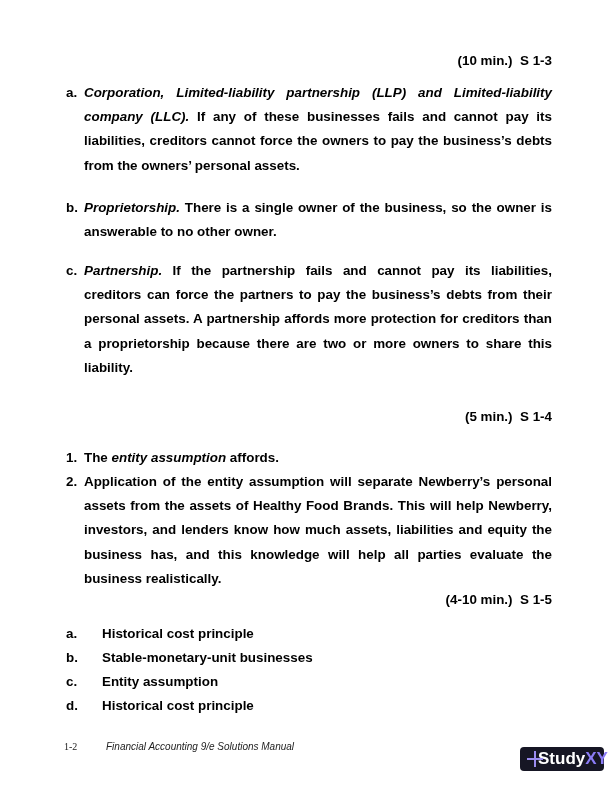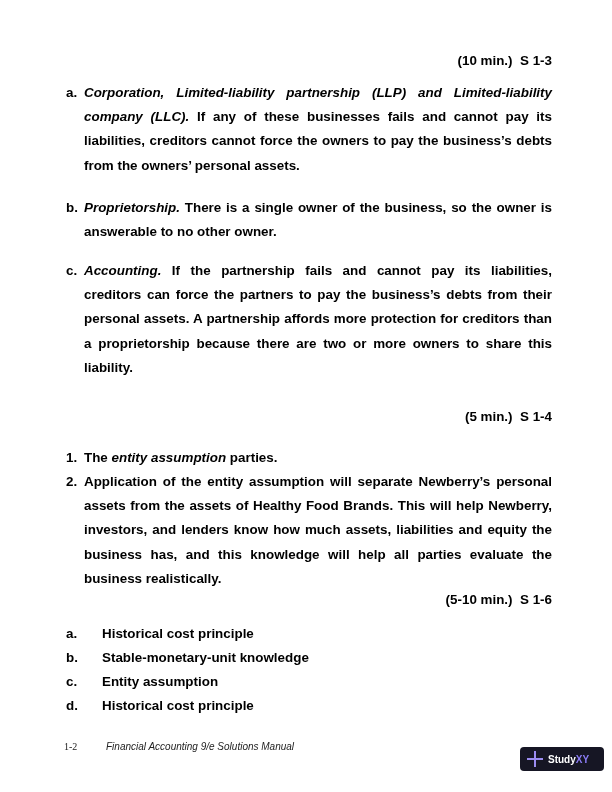--- a/index.html
+++ b/index.html
@@ -32,21 +32,21 @@
       position: absolute; left: 508px; top: 747px; width: 84px; height: 24px;
       background: #161624; border-radius: 4px;
       display: flex; align-items: center;
     }
     .logo .plus { width: 20px; height: 20px; margin-left: 5px; position: relative; }
     .logo .plus::before, .logo .plus::after {
       content: ""; position: absolute; background: #9b8cf0;
     }
     .logo .plus::before { left: 9px; top: 2px; width: 2px; height: 16px; }
     .logo .plus::after { left: 2px; top: 9px; width: 16px; height: 2px; }
-    .logo .brand { font-weight: bold; font-size: 10px; color: #fff; margin-left: 3px; }
+    .logo .brand { font-weight: bold; font-size: 17px; color: #fff; margin-left: 13px; }
     .logo .brand .accent { color: #8b7cf6; }
   </style>
 </head>
 <body>
 
 <div class="page">
 
   <div class="hdr" style="top:53px;">(10 min.)  S 1-3</div>
 
   <div class="para" style="top:81px;">
@@ -54,45 +54,45 @@
     <div class="body"><i>Corporation, Limited-liability partnership (LLP) and Limited-liability company (LLC).</i><span>  If any of these businesses fails and cannot pay its liabilities, creditors cannot force the owners to pay the business’s debts from the owners’ personal assets.</span></div>
   </div>
 
   <div class="para" style="top:196px;">
     <span class="lbl">b.</span>
     <div class="body"><i>Proprietorship.</i><span>  There is a single owner of the business, so the owner is answerable to no other owner.</span></div>
   </div>
 
   <div class="para" style="top:259px;">
     <span class="lbl">c.</span>
-    <div class="body"><i>Accounting.</i><span>  If the partnership fails and cannot pay its liabilities, creditors can force the partners to pay the business’s debts from their personal assets. A partnership affords more protection for creditors than a proprietorship because there are two or more owners to share this liability.</span></div>
+    <div class="body"><i>Partnership.</i><span>  If the partnership fails and cannot pay its liabilities, creditors can force the partners to pay the business’s debts from their personal assets. A partnership affords more protection for creditors than a proprietorship because there are two or more owners to share this liability.</span></div>
   </div>
 
   <div class="hdr" style="top:409px;text-align:center;">(5 min.)  S 1-4</div>
 
   <div class="para" style="top:446px;">
     <span class="lbl">1.</span>
-    <div class="body"><span>The </span><i>entity assumption</i><span> parties.</span></div>
+    <div class="body"><span>The </span><i>entity assumption</i><span> affords.</span></div>
   </div>
 
   <div class="para" style="top:470px;">
     <span class="lbl">2.</span>
     <div class="body">Application of the entity assumption will separate Newberry’s personal assets from the assets of Healthy Food Brands. This will help Newberry, investors, and lenders know how much assets, liabilities and equity the business has, and this knowledge will help all parties evaluate the business realistically.</div>
   </div>
 
-  <div class="hdr" style="top:592px;">(5-10 min.)  S 1-6</div>
+  <div class="hdr" style="top:592px;">(4-10 min.)  S 1-5</div>
 
   <div class="rule-list" style="top:622px;">
     <div class="row">
       <span class="l">a.</span>
       <span class="t">Historical cost principle</span>
     </div>
     <div class="row">
       <span class="l">b.</span>
-      <span class="t">Stable-monetary-unit knowledge</span>
+      <span class="t">Stable-monetary-unit businesses</span>
     </div>
     <div class="row">
       <span class="l">c.</span>
       <span class="t">Entity assumption</span>
     </div>
     <div class="row">
       <span class="l">d.</span>
       <span class="t">Historical cost principle</span>
     </div>
   </div>

